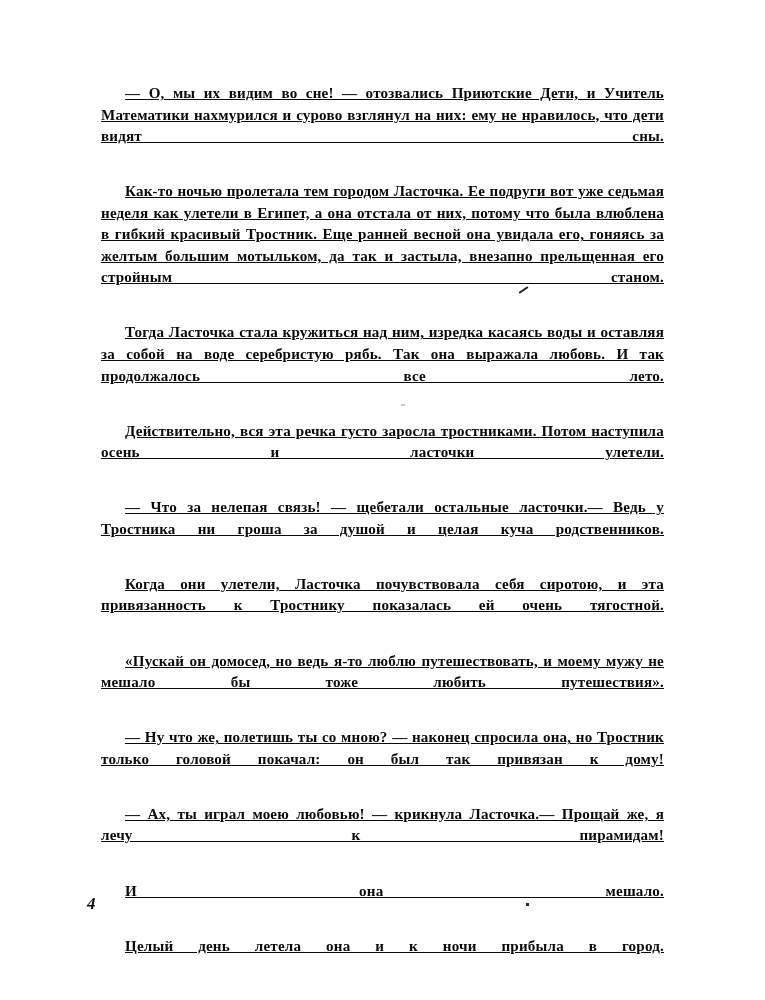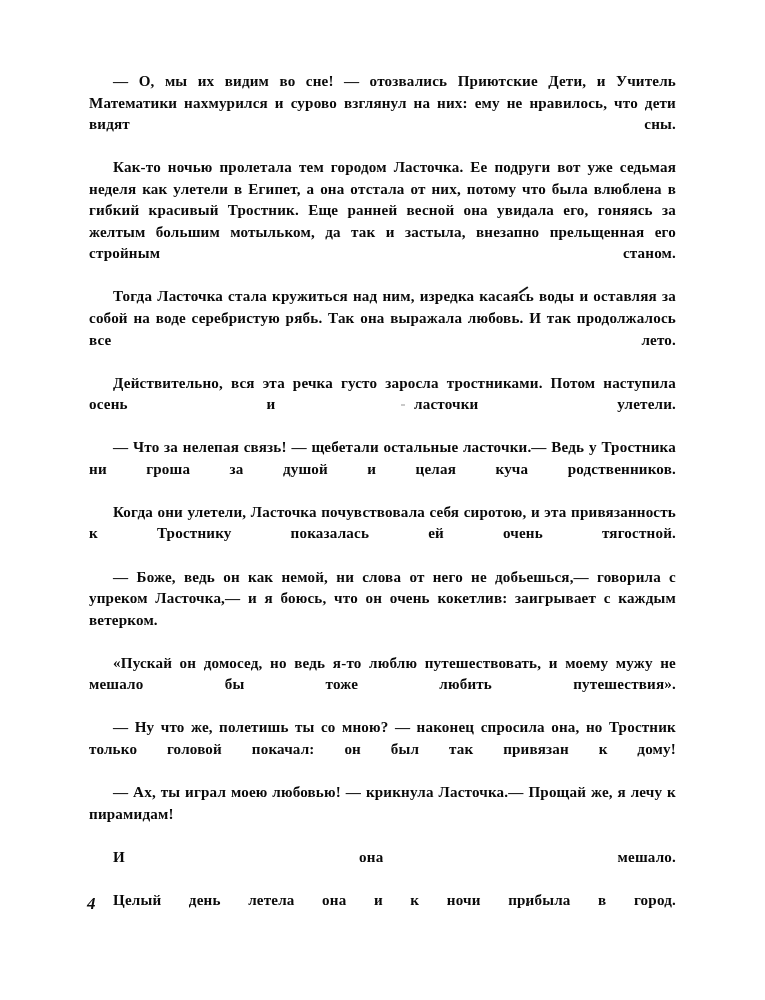--- a/index.html
+++ b/index.html
@@ -29,24 +29,25 @@
     line-height: 21.55px;
     color: #0a0a0a;
     text-align: justify;
     text-justify: inter-word;
     font-weight: 700;
     letter-spacing: 0.18px;
     word-spacing: 0.4px;
   }
 
   .textblock p {
-    margin: 0;
+    margin: 12px;
     padding: 0;
     text-indent: 24px;
     text-align: justify;
+    text-decoration: underline;
   }
 
   
   .textblock p::after {
     content: "";
     display: inline-block;
     width: 100%;
   }
 
   
@@ -93,21 +94,20 @@
 
 <div class="page">
 
   <div class="textblock" id="textblock">
       <p>— О, мы их видим во сне! — отозвались Приютские Дети, и Учитель Математики нахмурился и сурово взглянул на них: ему не нравилось, что дети видят сны.</p>
       <p>Как-то ночью пролетала тем городом Ласточка. Ее подруги вот уже седьмая неделя как улетели в Египет, а она отстала от них, потому что была влюблена в гибкий красивый Тростник. Еще ранней весной она увидала его, гоняясь за желтым большим мотыльком, да так и застыла, внезапно прельщенная его стройным станом.</p>
       <p>Тогда Ласточка стала кружиться над ним, изредка касаясь воды и оставляя за собой на воде серебристую рябь. Так она выражала любовь. И так продолжалось все лето.</p>
       <p>Действительно, вся эта речка густо заросла тростниками. Потом наступила осень и ласточки улетели.</p>
       <p>— Что за нелепая связь! — щебетали остальные ласточки.— Ведь у Тростника ни гроша за душой и целая куча родственников.</p>
       <p>Когда они улетели, Ласточка почувствовала себя сиротою, и эта привязанность к Тростнику показалась ей очень тягостной.</p>
-      <p>— Боже, ведь он как немой, ни слова от него не добьешься,— говорила с упреком Ласточка,— и я боюсь, что он очень кокетлив: заигрывает с каждым ветерком.</p>
       <p>«Пускай он домосед, но ведь я-то люблю путешествовать, и моему мужу не мешало бы тоже любить путешествия».</p>
       <p>— Ну что же, полетишь ты со мною? — наконец спросила она, но Тростник только головой покачал: он был так привязан к дому!</p>
       <p>— Ах, ты играл моею любовью! — крикнула Ласточка.— Прощай же, я лечу к пирамидам!</p>
       <p>И она мешало.</p>
       <p>Целый день летела она и к ночи прибыла в город.</p>
     </div>
 
   <div class="folio">4</div>
 
   <div class="speck-stroke" style="left:518px; top:289px;"></div>

